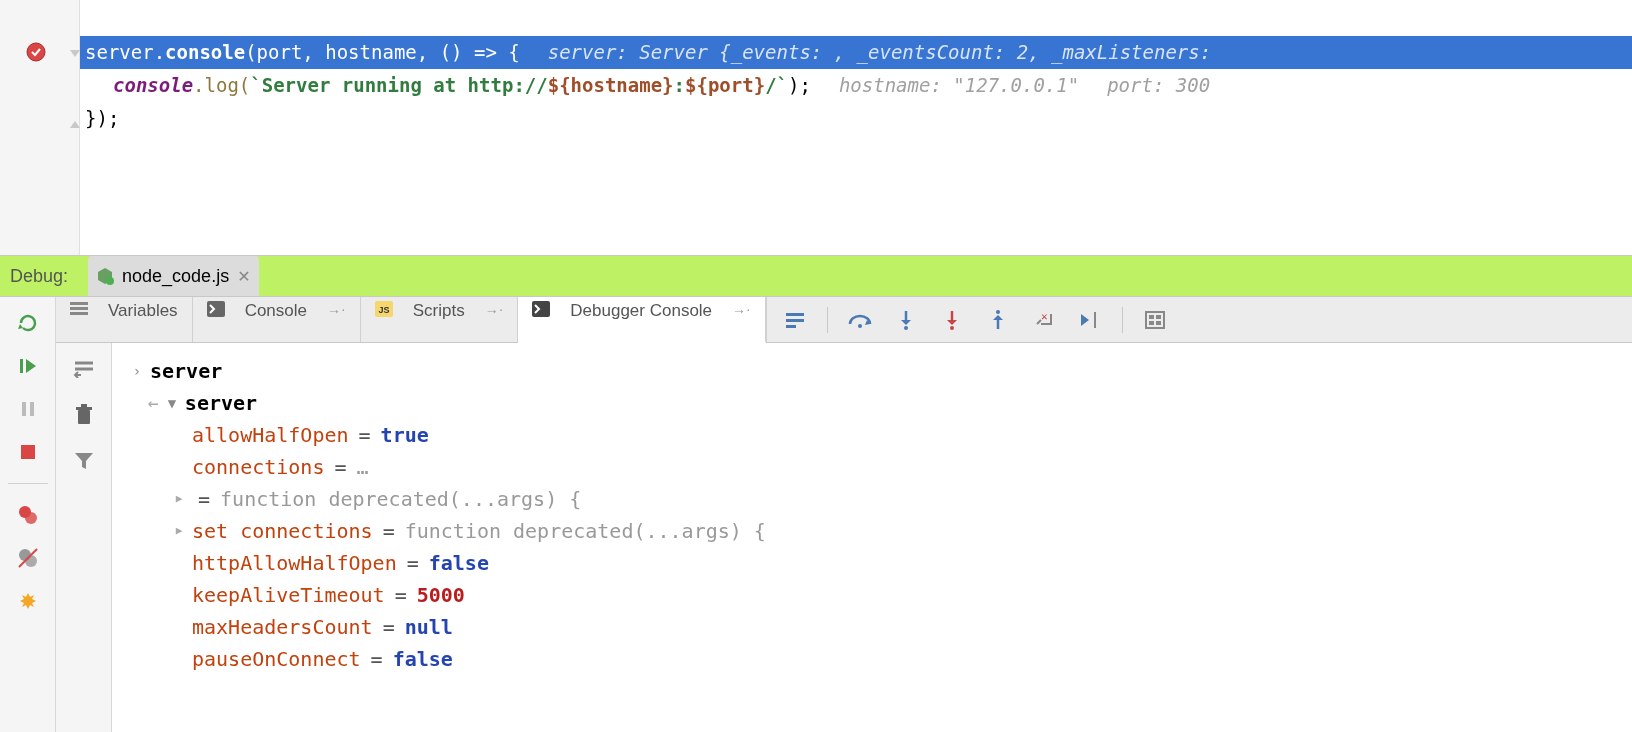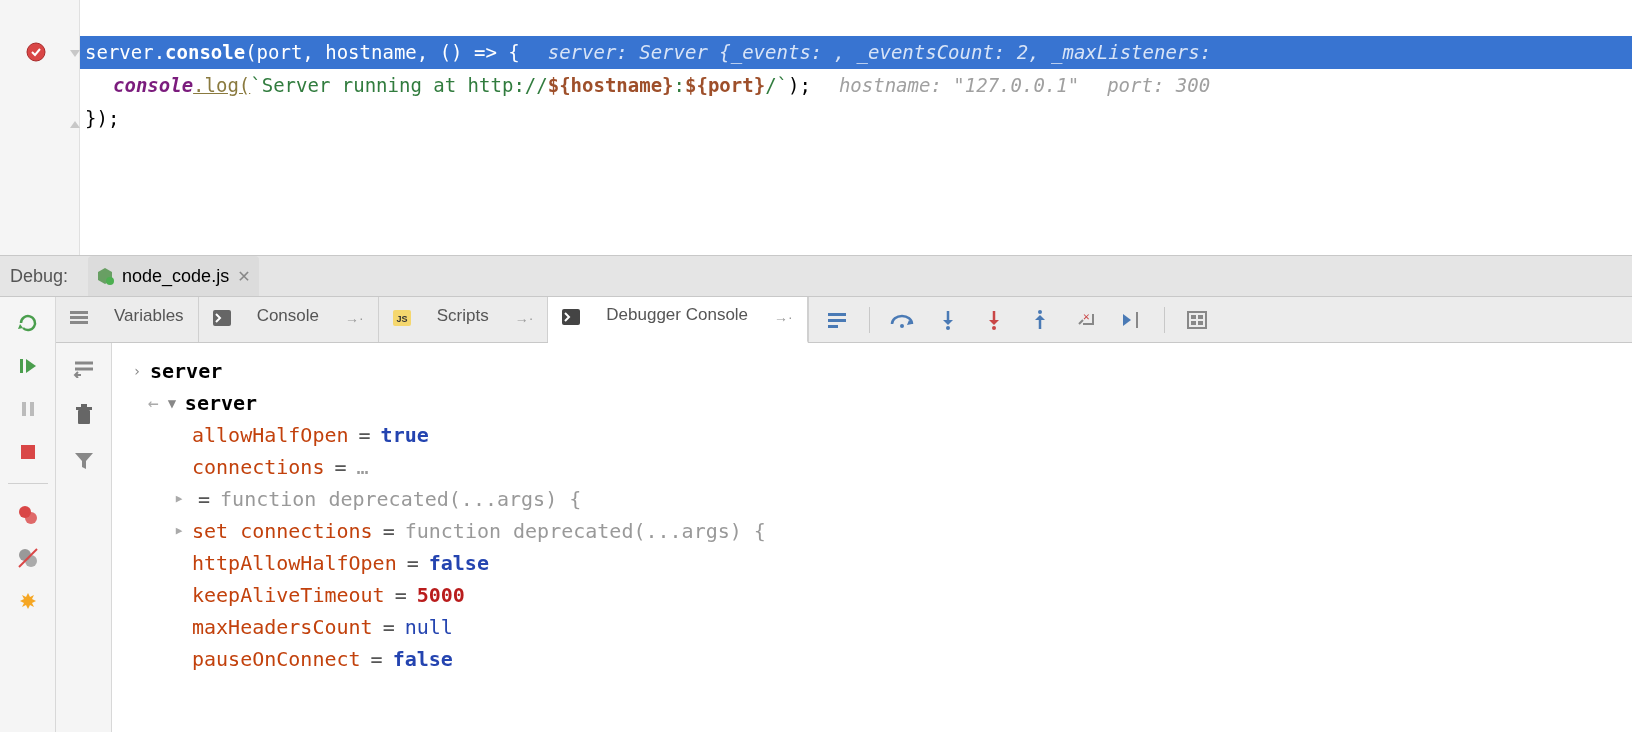--- a/index.html
+++ b/index.html
@@ -8,56 +8,56 @@
     .editor-pane { height: 255px; background: #fff; position: relative; }
     .gutter { position: absolute; left: 0; top: 0; width: 80px; height: 100%; background: #f5f5f5; border-right: 1px solid #e0e0e0; }
     .breakpoint-icon { position: absolute; left: 26px; top: 42px; width: 20px; height: 20px; }
     .fold-icon { position: absolute; left: 68px; width: 14px; height: 14px; }
     .code-content { padding-left: 85px; padding-top: 36px; line-height: 33px; white-space: nowrap; }
     .code-line { height: 33px; display: flex; align-items: center; }
     .highlighted-line { background: #3874d1; color: #fff; height: 33px; margin-left: -5px; padding-left: 5px; }
     .highlighted-line .code-obj { color: #fff; }
     .highlighted-line .code-method { font-weight: bold; color: #fff; }
     .code-console { color: #7b1c7d; font-style: italic; font-weight: bold; }
-    .code-method2 { color: #8a7a3f; text-decoration: underline; }
-    .code-string { color: #317c3e; font-weight: normal; }
+    .code-method2 { color: #8a7a3f; }
+    .code-string { color: #317c3e; font-weight: bold; }
     .code-template { color: #9e4f2a; font-weight: bold; }
     .inline-hint { color: #a0a0a0; font-style: italic; }
     .highlighted-line .inline-hint { color: #d8e4f7; }
     
-    .debug-header { height: 42px; background: #e5e5e5; border-top: 1px solid #c8c8c8; border-bottom: 1px solid #c8c8c8; display: flex; align-items: center; padding-left: 10px; font-family: -apple-system, sans-serif; font-size: 18px; }
+    .debug-header { height: 42px; background: #bef264; border-top: 1px solid #c8c8c8; border-bottom: 1px solid #c8c8c8; display: flex; align-items: center; padding-left: 10px; font-family: -apple-system, sans-serif; font-size: 18px; }
     .debug-label { color: #555; margin-right: 20px; }
     .debug-tab { background: #dcdcdc; padding: 8px 8px; display: flex; align-items: center; gap: 8px; border-radius: 4px 4px 0 0; height: 100%; }
     .tab-close { color: #888; cursor: pointer; font-size: 16px; }
     
     .debug-body { display: flex; height: calc(100% - 297px); }
     .left-toolbar { width: 56px; background: #f5f5f5; border-right: 1px solid #d8d8d8; display: flex; flex-direction: column; align-items: center; padding-top: 12px; gap: 15px; }
     .toolbar-btn { width: 28px; height: 28px; display: flex; align-items: center; justify-content: center; cursor: pointer; }
     .toolbar-sep { width: 40px; height: 1px; background: #d0d0d0; margin: 2px 0; }
     
     .debug-main { flex: 1; display: flex; flex-direction: column; }
     .tabs-row { height: 46px; background: #ececec; border-bottom: 1px solid #c8c8c8; display: flex; align-items: stretch; }
     .side-toolbar { width: 56px; background: #f5f5f5; border-right: 1px solid #d8d8d8; display: flex; flex-direction: column; align-items: center; padding-top: 12px; gap: 18px; }
-    .dtab { display: flex; align-items: flex-end; gap: 26px; padding: 16px 14px; color: #555; font-family: -apple-system, sans-serif; font-size: 17px; border-right: 1px solid #d0d0d0; cursor: pointer; }
+    .dtab { display: flex; align-items: flex-start; gap: 20px; padding: 4px 14px; color: #555; font-family: -apple-system, sans-serif; font-size: 17px; border-right: 1px solid #d0d0d0; cursor: pointer; }
     .dtab.active { background: #fff; border-bottom: 2px solid #fff; margin-bottom: -1px; }
     .dtab-pin { color: #999; font-size: 14px; }
     .step-toolbar { display: flex; align-items: center; gap: 18px; padding: 0 14px; border-left: 1px solid #d0d0d0; }
     .step-sep { width: 1px; height: 26px; background: #c8c8c8; }
     
     .console-body { flex: 1; display: flex; background: #fff; }
     .console-content { flex: 1; padding: 12px 8px; font-family: 'Menlo', 'Monaco', monospace; font-size: 20px; line-height: 32px; overflow: hidden; }
     .console-line { display: flex; align-items: center; gap: 4px; }
     .expand-arrow { color: #888; font-size: 14px; width: 18px; display: inline-block; text-align: center; cursor: pointer; }
     .back-arrow { color: #aaa; font-size: 18px; }
     .prop-name { color: #c2410c; }
     .prop-eq { color: #555; margin: 0 6px; }
     .prop-bool { color: #2444b0; font-weight: bold; }
     .prop-num { color: #b91c1c; font-weight: bold; }
     .prop-gray { color: #999; }
-    .prop-null { color: #2444b0; font-weight: normal; }
+    .prop-null { color: #2444b0; font-weight: bold; }
     .indent0 { padding-left: 8px; }
     .indent1 { padding-left: 28px; }
     .indent2 { padding-left: 72px; }
   </style>
 </head>
 <body>
 
 <div class="editor-pane">
   <div class="gutter">
     <div class="breakpoint-icon">

